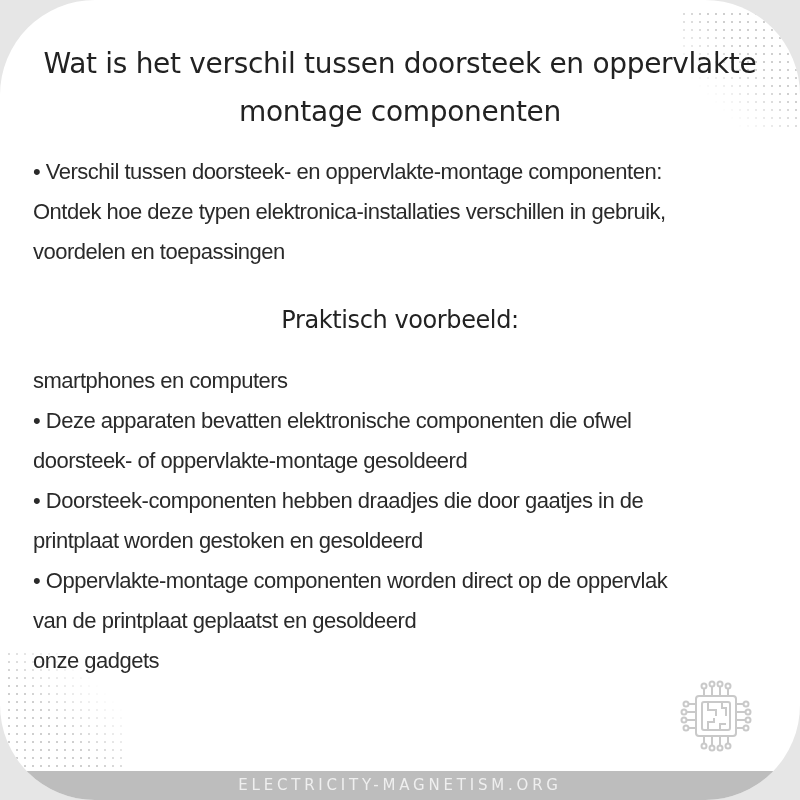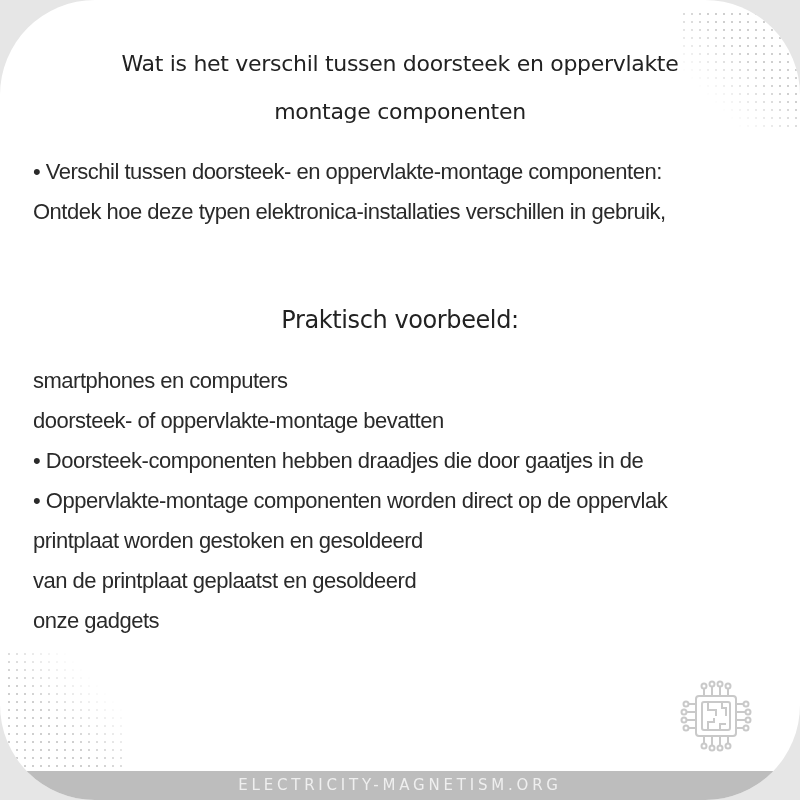--- a/index.html
+++ b/index.html
@@ -25,21 +25,21 @@
     .dots-bl {
       position: absolute; left: 5px; top: 650px; width: 120px; height: 122px;
       background-image: radial-gradient(circle, #cfcfcf 1.2px, transparent 1.4px);
       background-size: 8px 8px;
       -webkit-mask-image: linear-gradient(45deg, #000 40%, transparent 75%);
       mask-image: linear-gradient(45deg, #000 40%, transparent 75%);
     }
     .title {
       position: absolute; left: 0; top: 40px; width: 800px;
       text-align: center; color: #222;
-      font-size: 22px; line-height: 48px;
+      font-size: 28px; line-height: 48px;
       font-family: "DejaVu Sans", sans-serif;
       letter-spacing: -0.3px;
     }
     .body-text {
       position: absolute; left: 33px; width: 740px;
       color: #2a2a2a; font-size: 22px; line-height: 40px;
       font-family: Liberation Sans, sans-serif;
       letter-spacing: -0.5px;
     }
     .intro { top: 152px; }
@@ -70,30 +70,32 @@
   <div class="dots-bl"></div>
 
   <div class="title">
     <div>Wat is het verschil tussen doorsteek en oppervlakte</div>
     <div>montage componenten</div>
   </div>
 
   <div class="body-text intro">
     <span class="bullet-line">• Verschil tussen doorsteek- en oppervlakte-montage componenten:</span>
     <span class="bullet-line">Ontdek hoe deze typen elektronica-installaties verschillen in gebruik,</span>
+    <span class="bullet-line">voordelen en toepassingen</span>
   </div>
 
   <div class="subheading">Praktisch voorbeeld:</div>
 
   <div class="body-text bullets">
     <span class="bullet-line">smartphones en computers</span>
-    <span class="bullet-line">doorsteek- of oppervlakte-montage bevatten</span>
+    <span class="bullet-line">• Deze apparaten bevatten elektronische componenten die ofwel</span>
+    <span class="bullet-line">doorsteek- of oppervlakte-montage gesoldeerd</span>
     <span class="bullet-line">• Doorsteek-componenten hebben draadjes die door gaatjes in de</span>
+    <span class="bullet-line">printplaat worden gestoken en gesoldeerd</span>
     <span class="bullet-line">• Oppervlakte-montage componenten worden direct op de oppervlak</span>
-    <span class="bullet-line">printplaat worden gestoken en gesoldeerd</span>
     <span class="bullet-line">van de printplaat geplaatst en gesoldeerd</span>
     <span class="bullet-line">onze gadgets</span>
   </div>
 
   <svg class="chip" viewBox="0 0 80 80" fill="none" stroke="#c9c9c9" stroke-width="2">
     <rect x="20" y="20" width="40" height="40" rx="3"></rect>
     <rect x="26" y="26" width="28" height="28" rx="2"></rect>
     <path d="M32 26 v8 h8 v6 M46 26 v6 h4 v8 M32 54 v-8 h6 v-4 M44 54 v-6 h6"></path>
 
     <path d="M28 20 v-8 M36 20 v-10 M44 20 v-10 M52 20 v-8"></path>

